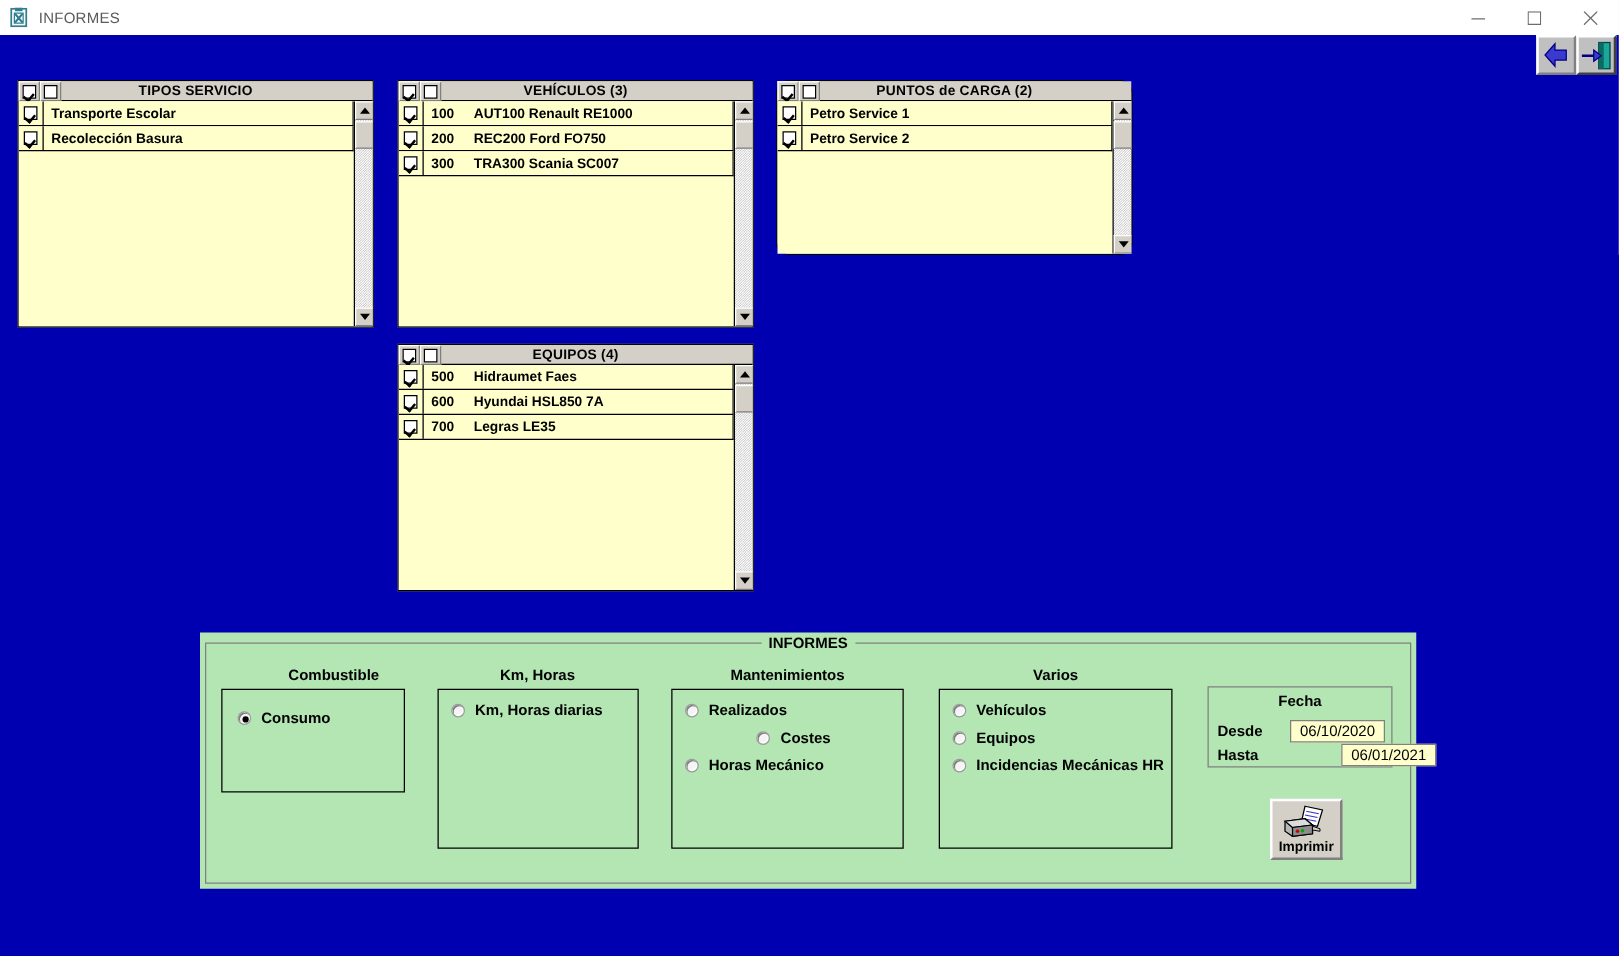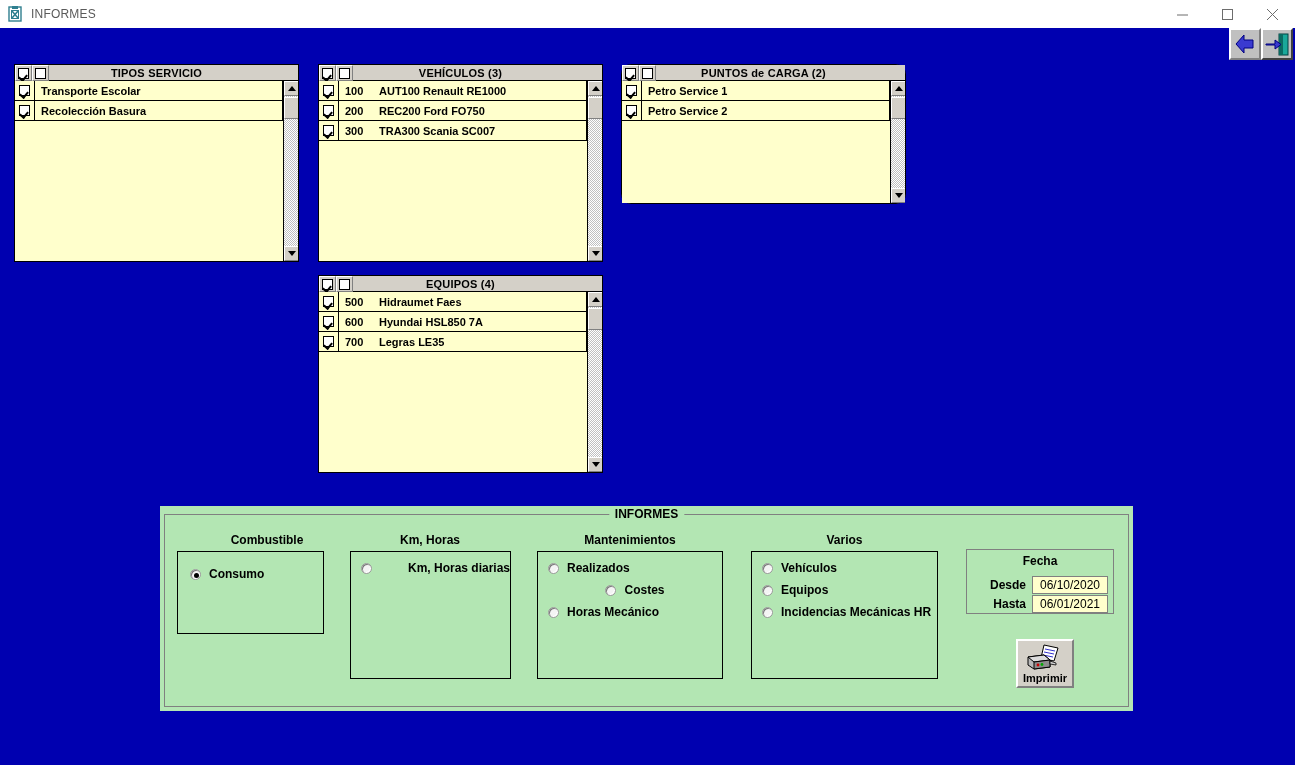--- a/index.html
+++ b/index.html
@@ -186,21 +186,21 @@
   
   #fecha-box {
     position: absolute; left: 806px; top: 43px; width: 148px; height: 65px;
     border: 1px solid #808080;
   }
   #fecha-title {
     position: absolute; top: 4px; left: 0; width: 100%; text-align: center;
     font-size: 12px; font-weight: bold; color: #000;
   }
   .fecha-row { position: absolute; left: 7px; display: flex; align-items: center; }
-  .fecha-lbl { width: 52px; text-align: right; font-size: 12px; font-weight: bold;
+  .fecha-lbl { width: 52px; font-size: 12px; font-weight: bold;
                color: #000; margin-right: 6px; }
   .fecha-val {
     width: 76px; height: 18px; background: #ffffcc;
     border: 1px solid #808080; font-size: 12px; color: #000;
     display: flex; align-items: center; justify-content: center;
     font-family: "Liberation Sans", sans-serif;
   }
 
   
   #imprimir {
@@ -440,21 +440,21 @@
     <div class="grp-label" style="left:17px; top:27px; width:180px;">Combustible</div>
     <div class="grp-box" style="left:17px; top:45px; width:147px; height:83px;">
       <div class="radio-row" style="margin:11px 0 0 12px;">
         <span class="radio on"></span>
         <span class="radio-label">Consumo</span>
       </div>
     </div>
 
     <div class="grp-label" style="left:190px; top:27px; width:160px;">Km,  Horas</div>
     <div class="grp-box" style="left:190px; top:45px; width:161px; height:128px;">
-      <div class="radio-row" style="margin:5px 0 0 10px;gap:28px;">
+      <div class="radio-row" style="margin:5px 0 0 10px;">
         <span class="radio"></span>
         <span class="radio-label">Km, Horas diarias</span>
       </div>
     </div>
 
     <div class="grp-label" style="left:377px; top:27px; width:186px;">Mantenimientos</div>
     <div class="grp-box" style="left:377px; top:45px; width:186px; height:128px;">
       <div class="radio-row" style="margin:5px 0 0 10px;">
         <span class="radio"></span>
         <span class="radio-label">Realizados</span>
@@ -484,21 +484,21 @@
         <span class="radio-label">Incidencias Mecánicas HR</span>
       </div>
     </div>
 
     <div id="fecha-box">
       <div id="fecha-title">Fecha</div>
       <div class="fecha-row" style="top:26px;">
         <span class="fecha-lbl">Desde</span>
         <span class="fecha-val">06/10/2020</span>
       </div>
-      <div class="fecha-row" style="top:45px;">
+      <div class="fecha-row" style="top:45px;gap:41px;">
         <span class="fecha-lbl">Hasta</span>
         <span class="fecha-val">06/01/2021</span>
       </div>
     </div>
 
     <div id="imprimir">
       <span style="height:28px;display:block;">
         <svg width="42" height="28" viewBox="0 0 42 28">
           <g>
             <polygon points="20,1 34,4 30,17 17,14" fill="#ffffff" stroke="#000000" stroke-width="1"></polygon>

